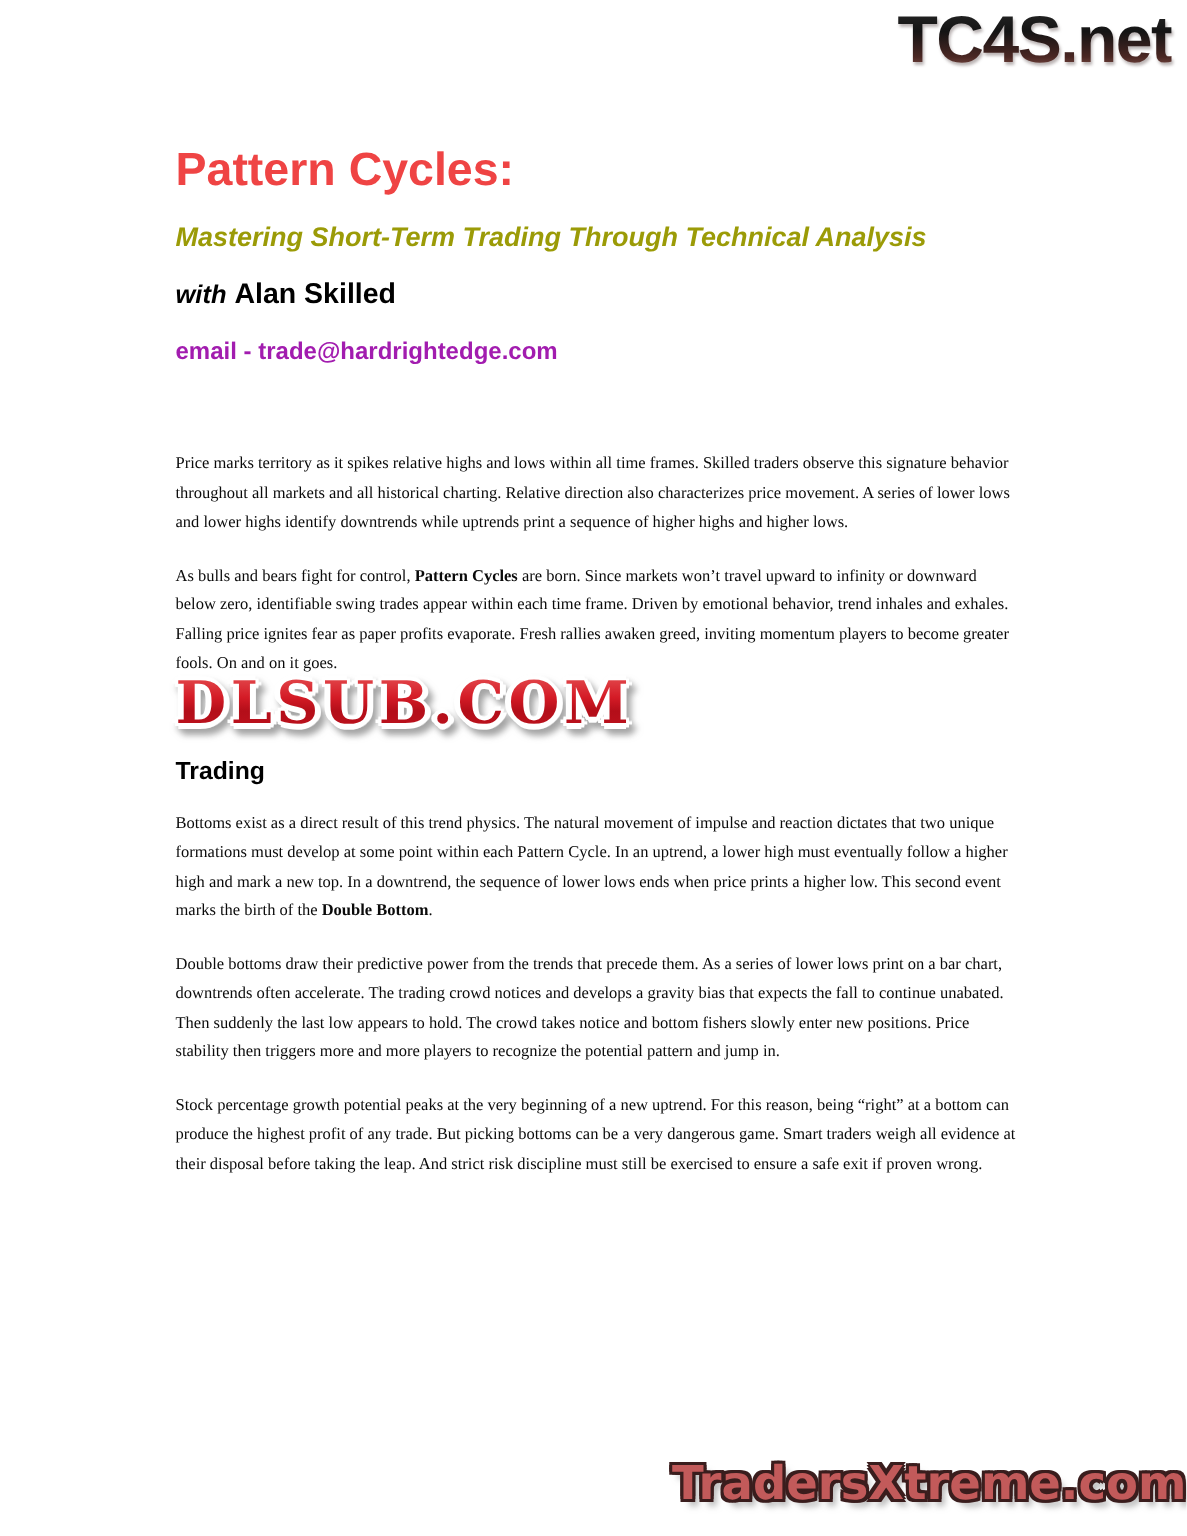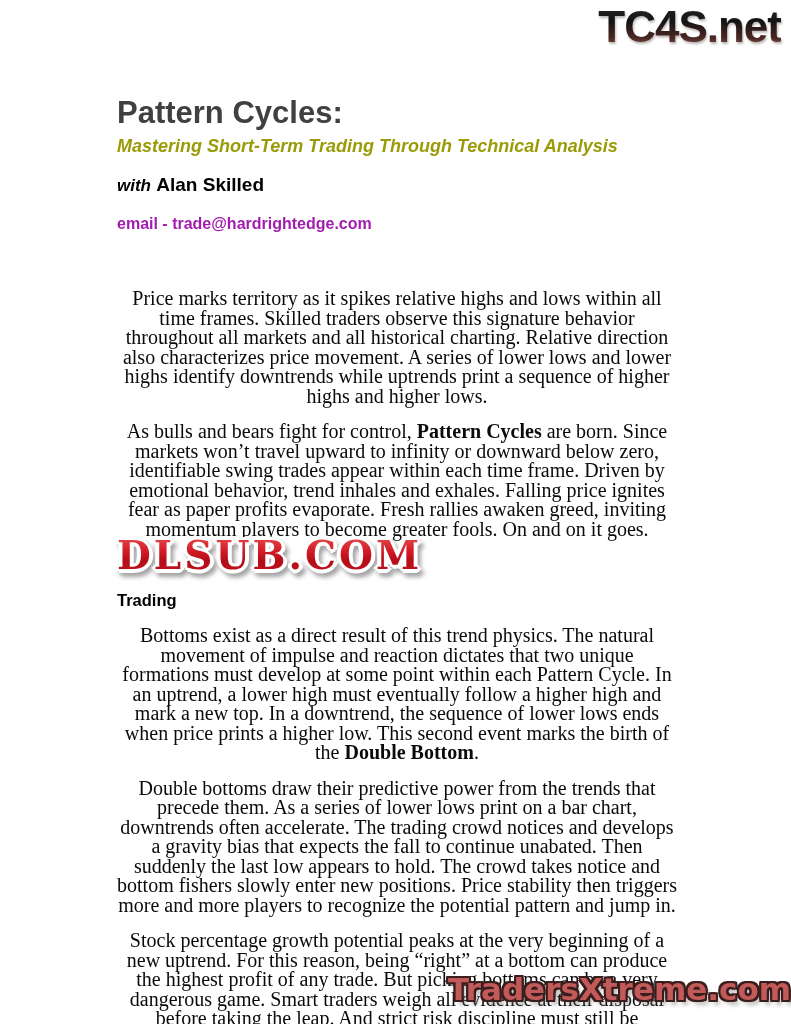--- a/index.html
+++ b/index.html
@@ -38,25 +38,25 @@
     width: 560px;
     color: #000;
   }
 
   .title {
     margin-top: 96px;
     font-family: "Liberation Sans", sans-serif;
     font-weight: 700;
     font-size: 31px;
     line-height: 33px;
-    color: #404040;
+    color: #ef4444;
   }
 
   .subtitle {
-    margin-top: 7px;
+    margin-top: 19px;
     font-family: "Liberation Sans", sans-serif;
     font-weight: 700;
     font-style: italic;
     font-size: 18px;
     line-height: 20px;
     color: #9b9b07;
   }
 
   .byline {
     margin-top: 18px;
@@ -70,25 +70,25 @@
   .email {
     margin-top: 17px;
     font-weight: 700;
     font-size: 16px;
     line-height: 19px;
     color: #a21caf;
   }
 
   .body-text {
     font-family: "Liberation Serif", serif;
-    font-size: 20px;
+    font-size: 11px;
     line-height: 19.5px;
     color: #0a0a0a;
     margin-top: 16px;
-    text-align: center;
+    text-align: left;
   }
   .para1 { margin-top: 56px; }
   .bi { font-weight: 700; }
 
   
   .dlsub-wrap {
     text-align: left;
     margin-top: -9px;
     height: 52px;
     position: relative;

